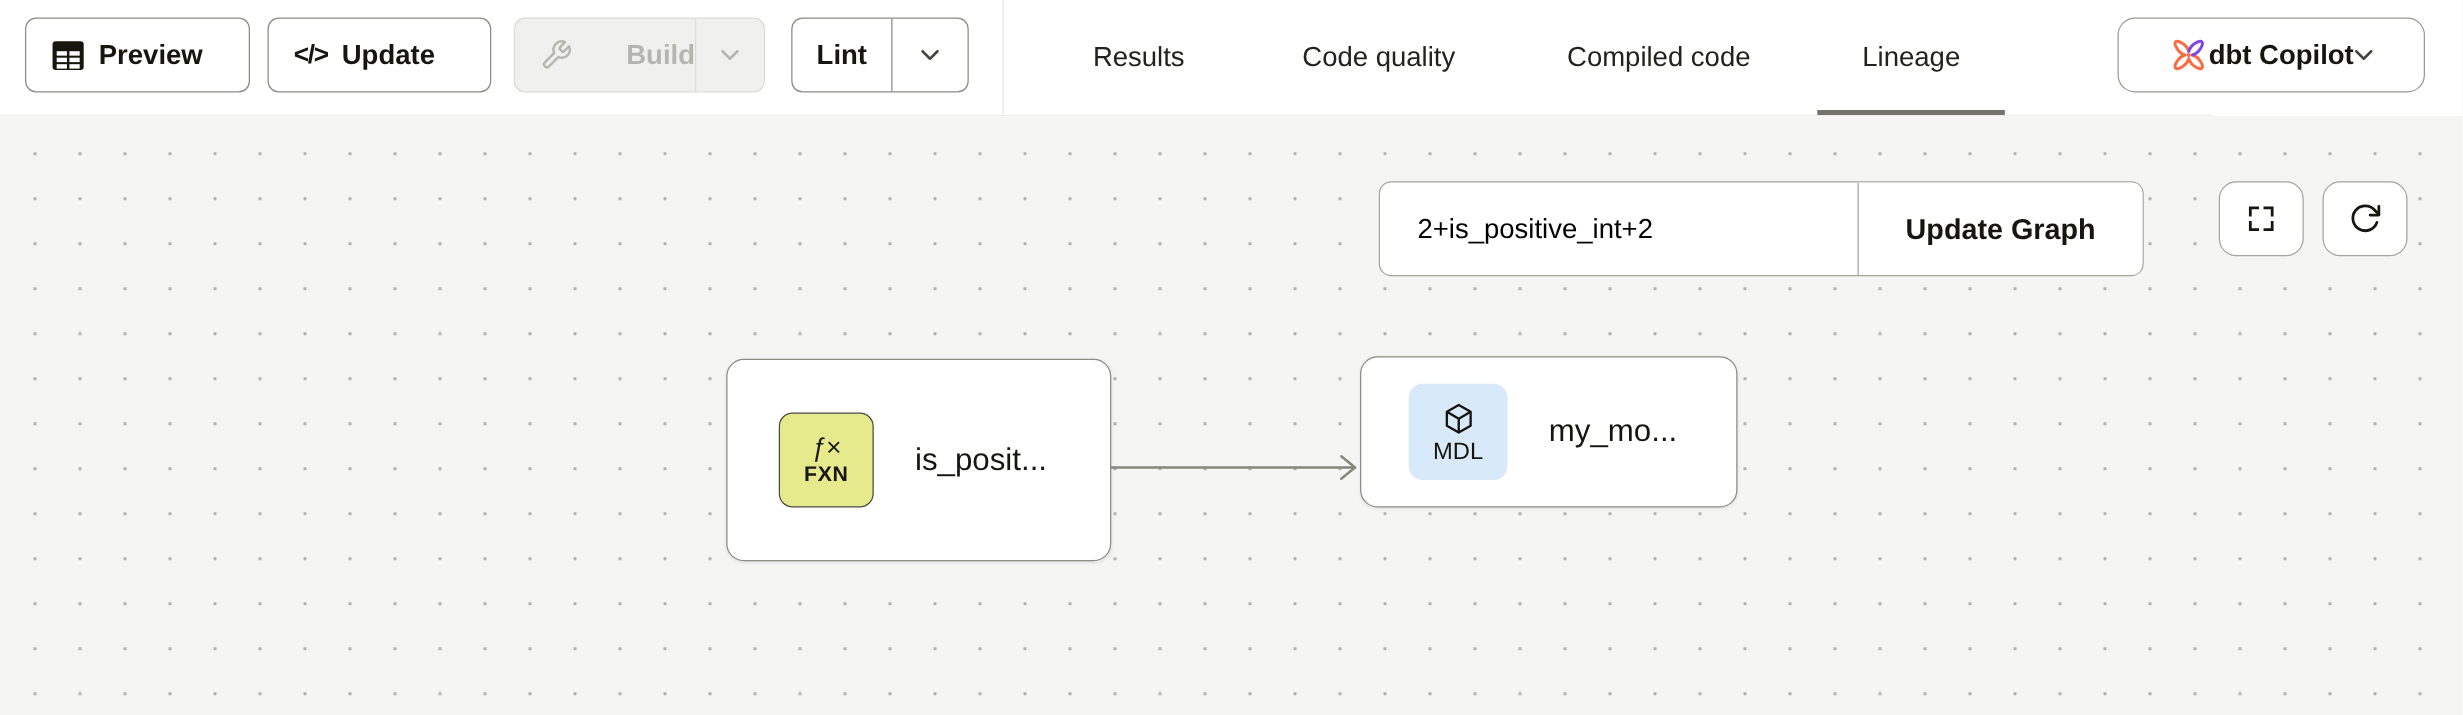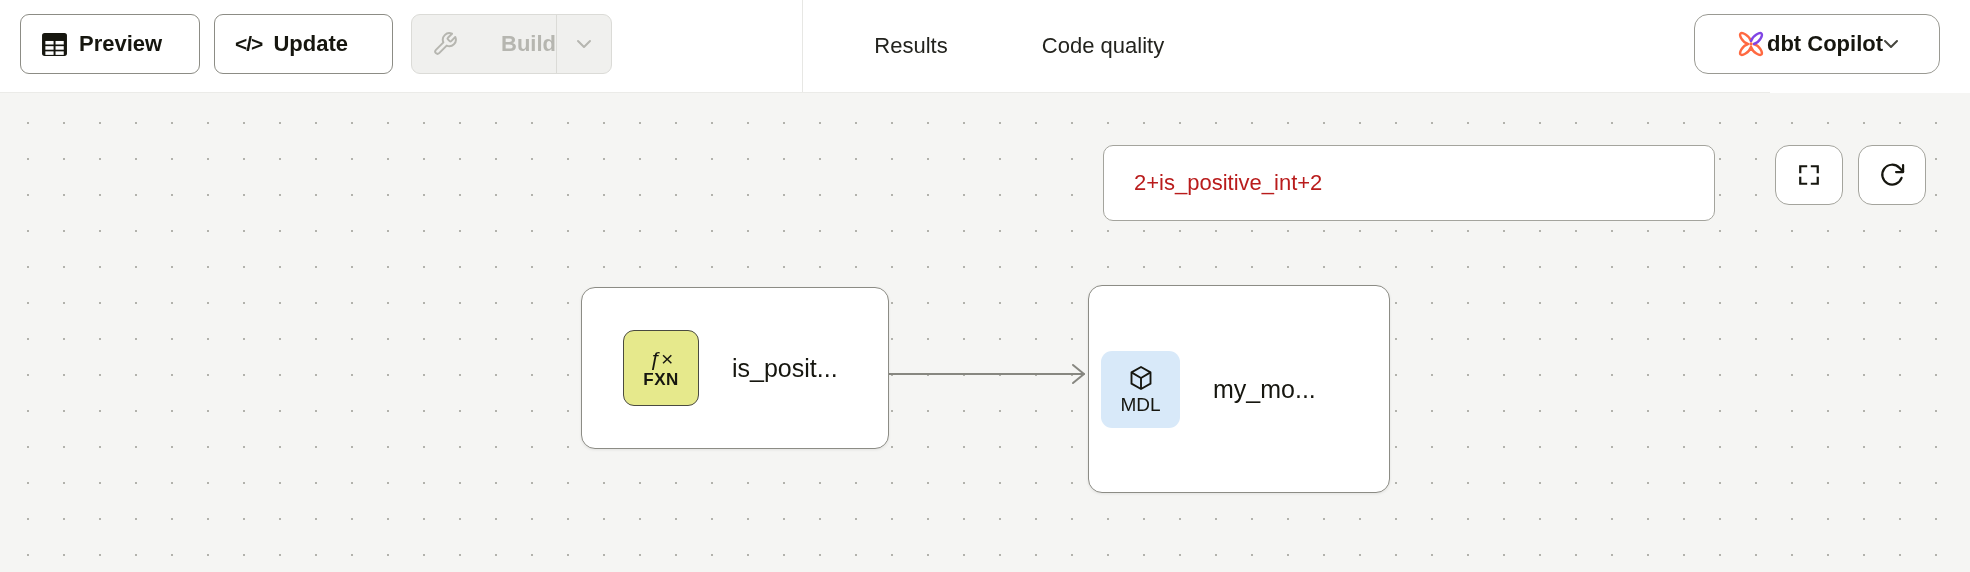--- a/index.html
+++ b/index.html
@@ -32,33 +32,33 @@
   .btn-copilot .seg { gap:0; padding:0 18px; width:100%; justify-content:center; }
 
   
   .canvas { position:absolute; top:93px; left:0; width:1970px; height:479px; background:#f5f5f3;
             background-image:radial-gradient(#b2b2ac 1.3px, transparent 1.45px);
             background-size:36px 36px; background-position:10px 12px; }
 
   .selector { position:absolute; left:1103px; top:52px; width:612px; height:76px; background:#ffffff;
               border:1.5px solid #a4a49d; border-radius:10px; display:flex; overflow:hidden; }
   .selector input { flex:1; border:none; outline:none; background:transparent; padding:0 20px 0 30px;
-                    font-family:"Liberation Sans", sans-serif; font-size:22px; color:#b91c1c; }
+                    font-family:"Liberation Sans", sans-serif; font-size:22px; color:#000000; }
   .selector .update { width:228px; display:flex; align-items:center; justify-content:center;
                       border-left:1.5px solid #a4a49d; font-size:23px; font-weight:700; color:#16160f; cursor:pointer; background:#fff; }
 
   .icon-btn { position:absolute; top:52px; width:68px; height:60px; background:#ffffff; border:1.5px solid #a4a49d;
               border-radius:14px; display:flex; align-items:center; justify-content:center; cursor:pointer; }
   .icon-btn.fullscreen { left:1775px; } .icon-btn.refresh { left:1858px; }
 
   
   .node { position:absolute; background:#ffffff; border:1.5px solid #8c8c85; border-radius:14px;
           box-shadow:0 1px 3px rgba(0,0,0,0.08); display:flex; align-items:center; cursor:pointer; }
   .node-function { left:581px; top:194px; width:308px; height:162px; padding-left:41px; }
-  .node-model    { left:1088px; top:192px; width:302px; height:208px; padding-left:12px; }
+  .node-model    { left:1088px; top:192px; width:302px; height:121px; padding-left:38px; }
   .badge { border-radius:11px; display:flex; flex-direction:column; align-items:center; justify-content:center; flex:none; }
   .badge-fxn { width:76px; height:76px; background:#e6e98c; border:1px solid #4a4a40; }
   .badge-fxn .l1 { font-size:21px; font-style:italic; line-height:23px; color:#16160f; }
   .badge-fxn .l2 { font-size:17px; letter-spacing:0.5px; line-height:20px; color:#16160f;font-weight:bold; }
   .badge-mdl { width:79px; height:77px; background:#d8e9f9; gap:1px; }
   .badge-mdl .l2 { font-size:19px; line-height:21px; color:#16160f; }
   .node-label { font-size:25px; color:#16160f; margin-left:33px; white-space:nowrap; }
 
   .edge-layer { position:absolute; left:0; top:0; width:1970px; height:479px; pointer-events:none; }
   svg { display:block; }
@@ -103,28 +103,46 @@
     </span>
     <span class="seg chev">
       <span>
         <svg width="16" height="10" viewBox="0 0 16 10" fill="none" stroke="#b6b6b0" stroke-width="2" stroke-linecap="round" stroke-linejoin="round">
             <polyline points="2,2 8,8 14,2"></polyline>
           </svg>
       </span>
     </span>
   </div>
 
+  <div class="btn btn-lint">
+    <span class="seg">
+      <span>Lint</span>
+    </span>
+    <span class="seg chev">
+      <span>
+        <svg width="16" height="10" viewBox="0 0 16 10" fill="none" stroke="#45453d" stroke-width="2" stroke-linecap="round" stroke-linejoin="round">
+            <polyline points="2,2 8,8 14,2"></polyline>
+          </svg>
+      </span>
+    </span>
+  </div>
 
   <div class="toolbar-divider"></div>
 
   <div class="tab tab-1">
       <span>Code quality</span>
     </div>
   <div class="tab tab-0">
       <span>Results</span>
+    </div>
+  <div class="tab tab-2">
+      <span>Compiled code</span>
+    </div>
+  <div class="tab tab-3 active">
+      <span>Lineage</span>
     </div>
 
   <div class="btn btn-copilot">
     <span class="seg">
       <span>
         <svg width="32" height="32" viewBox="0 0 32 32" fill="none" stroke-linecap="round" stroke-linejoin="round">
           <path d="M16 13 C14 7 7 4 5.5 5.5 C4 7 7 14 13 16 C7 18 4 25 5.5 26.5 C7 28 14 25 16 19 C18 25 25 28 26.5 26.5 C28 25 25 18 19 16" stroke="#ff6941" stroke-width="2.4"></path>
           <path d="M19 16 C25 14 28 7 26.5 5.5 C25 4 18 7 16 13" stroke="#8045e5" stroke-width="2.4"></path>
           <circle cx="16" cy="16" r="1.7" fill="#ff6941"></circle>
         </svg>
@@ -141,20 +159,21 @@
 
 <div class="canvas">
 
   <svg class="edge-layer" width="1970" height="479" viewBox="0 0 1970 479" fill="none" stroke="#878780" stroke-width="2" stroke-linecap="round" stroke-linejoin="round">
     <line x1="889" y1="281" x2="1084" y2="281"></line>
     <polyline points="1073,272 1084,281 1073,290"></polyline>
   </svg>
 
   <div class="selector">
     <input type="text" value="2+is_positive_int+2" style="">
+    <div class="update">Update Graph</div>
   </div>
 
   <div class="icon-btn fullscreen">
     <span>
       <svg width="28" height="28" viewBox="0 0 24 24" fill="none" stroke="#16160f" stroke-width="1.9" stroke-linecap="square">
         <path d="M9.5 4.5 H4.5 V9.5"></path>
           <path d="M14.5 4.5 H19.5 V9.5"></path>
         <path d="M19.5 14.5 V19.5 H14.5"></path>
           <path d="M4.5 14.5 V19.5 H9.5"></path>
       </svg>

